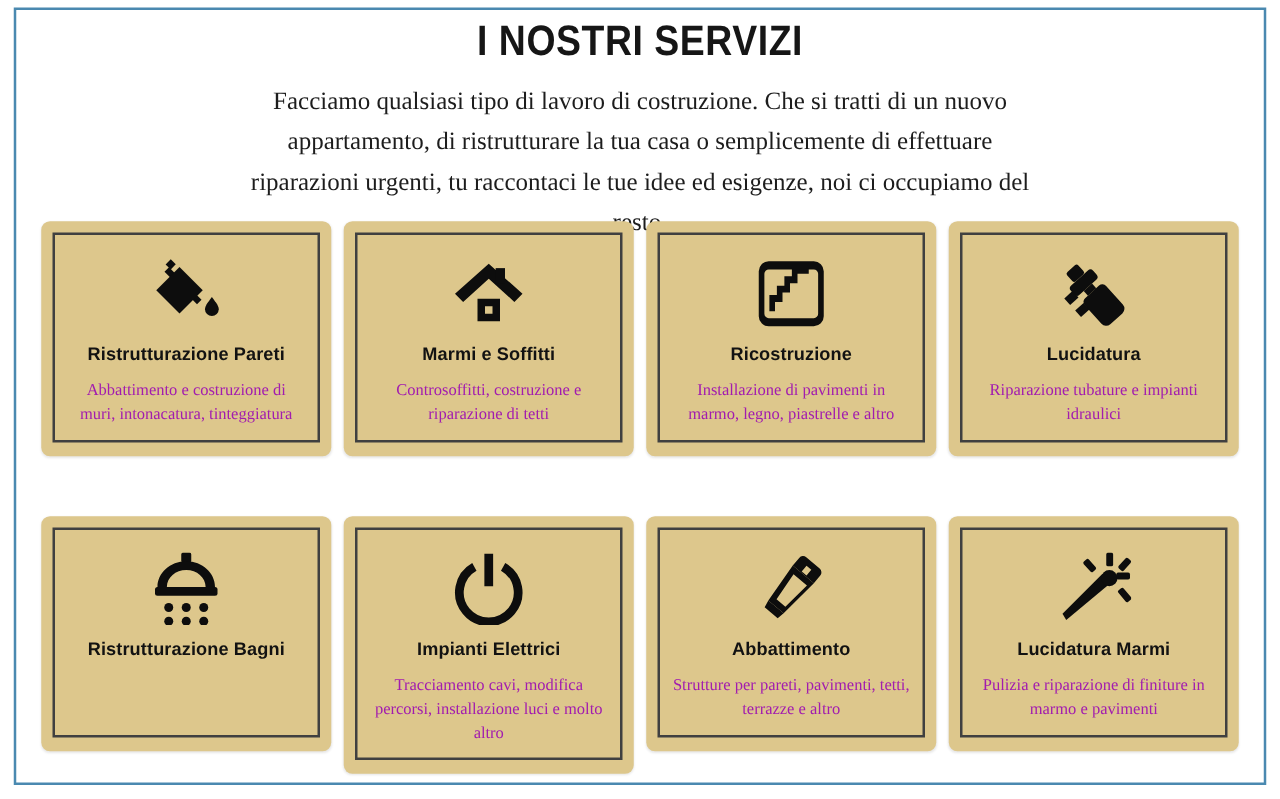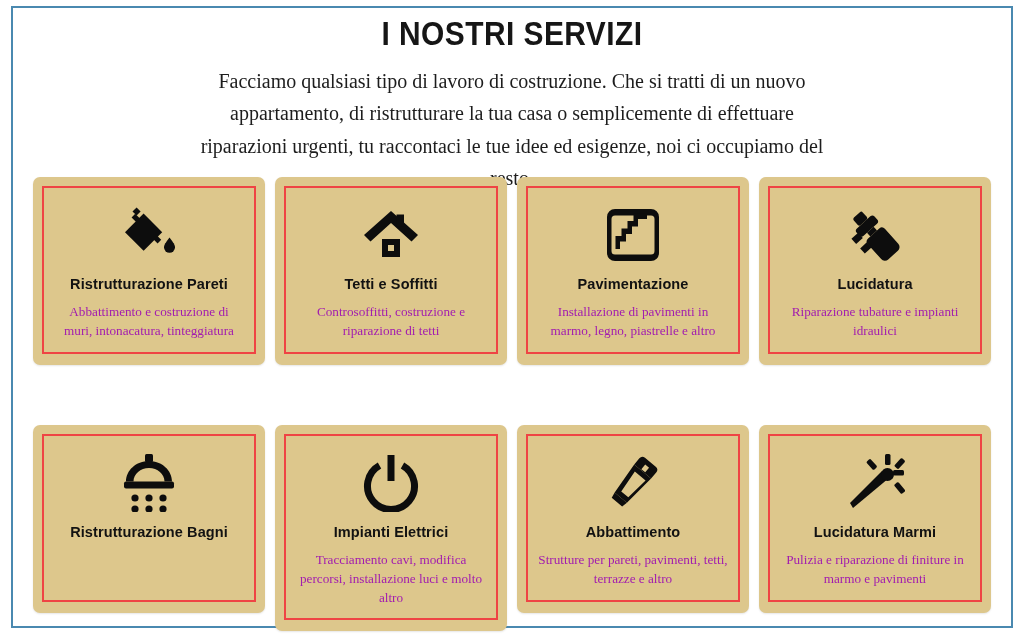--- a/index.html
+++ b/index.html
@@ -72,34 +72,34 @@
     top: 177px;
     width: 958px;
   }
 
   .row {
     display: flex;
     align-items: flex-start;
     justify-content: space-between;
   }
   .row-2 {
-    margin-top: 60px;
+    margin-top: 48px;
   }
 
   .card {
     width: 232px;
     background: #ddc78c;
     border-radius: 7px;
     padding: 9px 9px 11px 9px;
     box-sizing: border-box;
     box-shadow: 0 1px 2px rgba(0,0,0,0.10);
   }
 
   .card-inner {
-    border: 2px solid #ef4444;
+    border: 2px solid #404040;
     box-sizing: border-box;
     padding: 10px 8px 10px 8px;
     min-height: 168px;
     display: flex;
     flex-direction: column;
   }
 
   .card-icon {
     height: 62px;
     display: flex;
@@ -172,37 +172,37 @@
         <div class="card-inner">
           <div class="card-icon">
             <svg width="62" height="56" viewBox="0 0 62 56" aria-hidden="true">
               <g fill="#0d0d0d">
                 <path d="M31 4 L58 28 L51.5 34.5 L31 16 L10.5 34.5 L4 28 Z"></path>
                 <rect x="36.5" y="7.5" width="7.5" height="12"></rect>
                 <path d="M22 32 h18 v18 h-18 z M28 38 h6 v6 h-6 z" fill-rule="evenodd"></path>
               </g>
             </svg>
           </div>
-          <div class="card-title">Tetti e Soffitti</div>
+          <div class="card-title">Marmi e Soffitti</div>
           <div class="card-desc">Controsoffitti, costruzione e riparazione di tetti</div>
         </div>
       </div>
 
       <div class="card">
         <div class="card-inner">
           <div class="card-icon">
             <svg width="56" height="56" viewBox="0 0 56 56" aria-hidden="true">
               <g fill="#0d0d0d">
                 <path d="M10 2 h36 a8 8 0 0 1 8 8 v36 a8 8 0 0 1 -8 8 h-36 a8 8 0 0 1 -8 -8 v-36 a8 8 0 0 1 8 -8 z
                          M10 8.5 a3.5 3.5 0 0 0 -3.5 3.5 v32 a3.5 3.5 0 0 0 3.5 3.5 h36 a3.5 3.5 0 0 0 3.5 -3.5 v-32 a3.5 3.5 0 0 0 -3.5 -3.5 z" fill-rule="evenodd"></path>
                 <path d="M42 12 h-9 v7.5 h-6 v7.5 h-6 v7.5 h-6 v7.5 h-4.5 v-13 h6 v-7.5 h6 v-7.5 h6 v-7.5 h13.5 z"></path>
               </g>
             </svg>
           </div>
-          <div class="card-title">Pavimentazione</div>
+          <div class="card-title">Ricostruzione</div>
           <div class="card-desc">Installazione di pavimenti in marmo, legno, piastrelle e altro</div>
         </div>
       </div>
 
       <div class="card">
         <div class="card-inner">
           <div class="card-icon">
             <svg width="58" height="58" viewBox="0 0 58 58" aria-hidden="true">
               <g fill="#0d0d0d" transform="rotate(-42 29 29)">
                 <rect x="23" y="2" width="12" height="10" rx="2"></rect>

